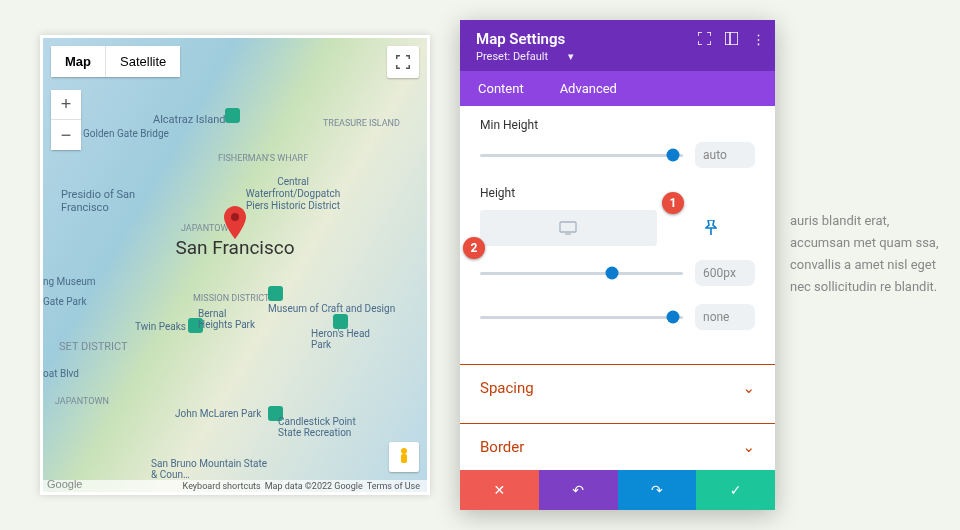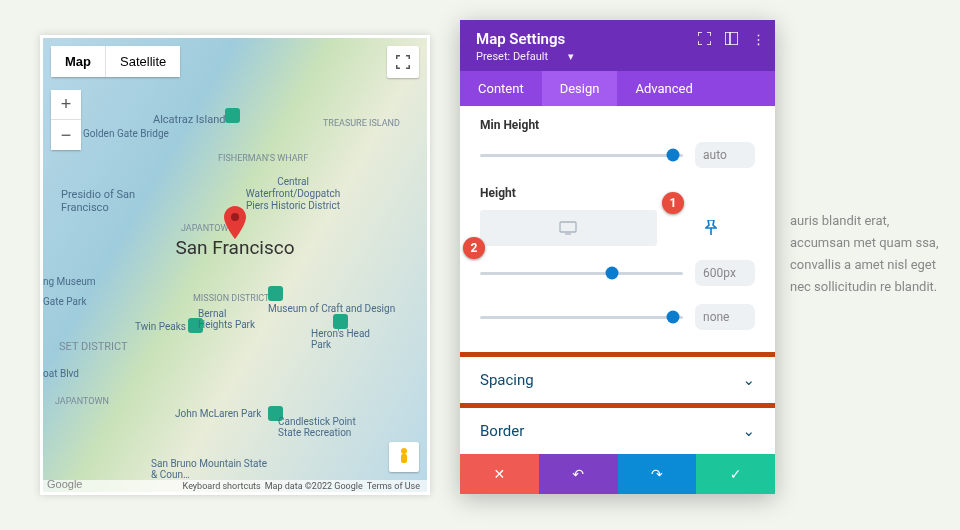--- a/index.html
+++ b/index.html
@@ -186,21 +186,21 @@
   color: #fff;
   cursor: pointer;
 }
 .tabs .tab.active { background: #a45bf0; }
 .panel-body {
   padding: 12px 20px 4px;
 }
 .field-label {
   font-size: 12px;
   color: #333;
-  font-weight: 700;
+  font-weight: 400;
   margin-bottom: 10px;
 }
 .slider-row {
   display: flex;
   align-items: center;
   gap: 12px;
   margin-bottom: 18px;
 }
 .slider {
   flex: 1;
@@ -245,28 +245,29 @@
   justify-content: center;
   color: #aab4c0;
   font-size: 15px;
 }
 .device-btn:last-child {
   flex: 0.5;
   background: transparent;
   color: #0b7cce;
 }
 .accordion {
-  border-top: 5px solid #c2410c;
+  border-top: 1px solid #c2410c;
   padding: 14px 20px;
   display: flex;
   justify-content: space-between;
   align-items: center;
-  color: #0c4a6e;
+  color: #c2410c;
   font-size: 15px;
   cursor: pointer;
+  margin-top: 12px;
 }
 .panel-foot {
   display: flex;
   height: 40px;
 }
 .panel-foot button {
   flex: 1;
   border: none;
   color: #fff;
   font-size: 14px;
@@ -385,21 +386,20 @@
             </svg></span>
         <span><svg width="13" height="13" viewBox="0 0 13 13">
               <rect x="0" y="0" width="13" height="13" stroke="#fff" stroke-width="1.5" fill="none"></rect>
               <line x1="5" y1="0" x2="5" y2="13" stroke="#fff" stroke-width="1.5"></line>
             </svg></span>
         <span>⋮</span>
       </div>
     </div>
     <div class="tabs">
       <div class="tab">Content</div>
-      <div class="tab active">Design</div>
       <div class="tab">Advanced</div>
     </div>
     <div class="panel-body">
       <div class="field-label">Min Height</div>
       <div class="slider-row">
         <div class="slider">
             <div class="thumb" style="left:95%"></div>
           </div>
         <div class="val-box">auto</div>
       </div>

